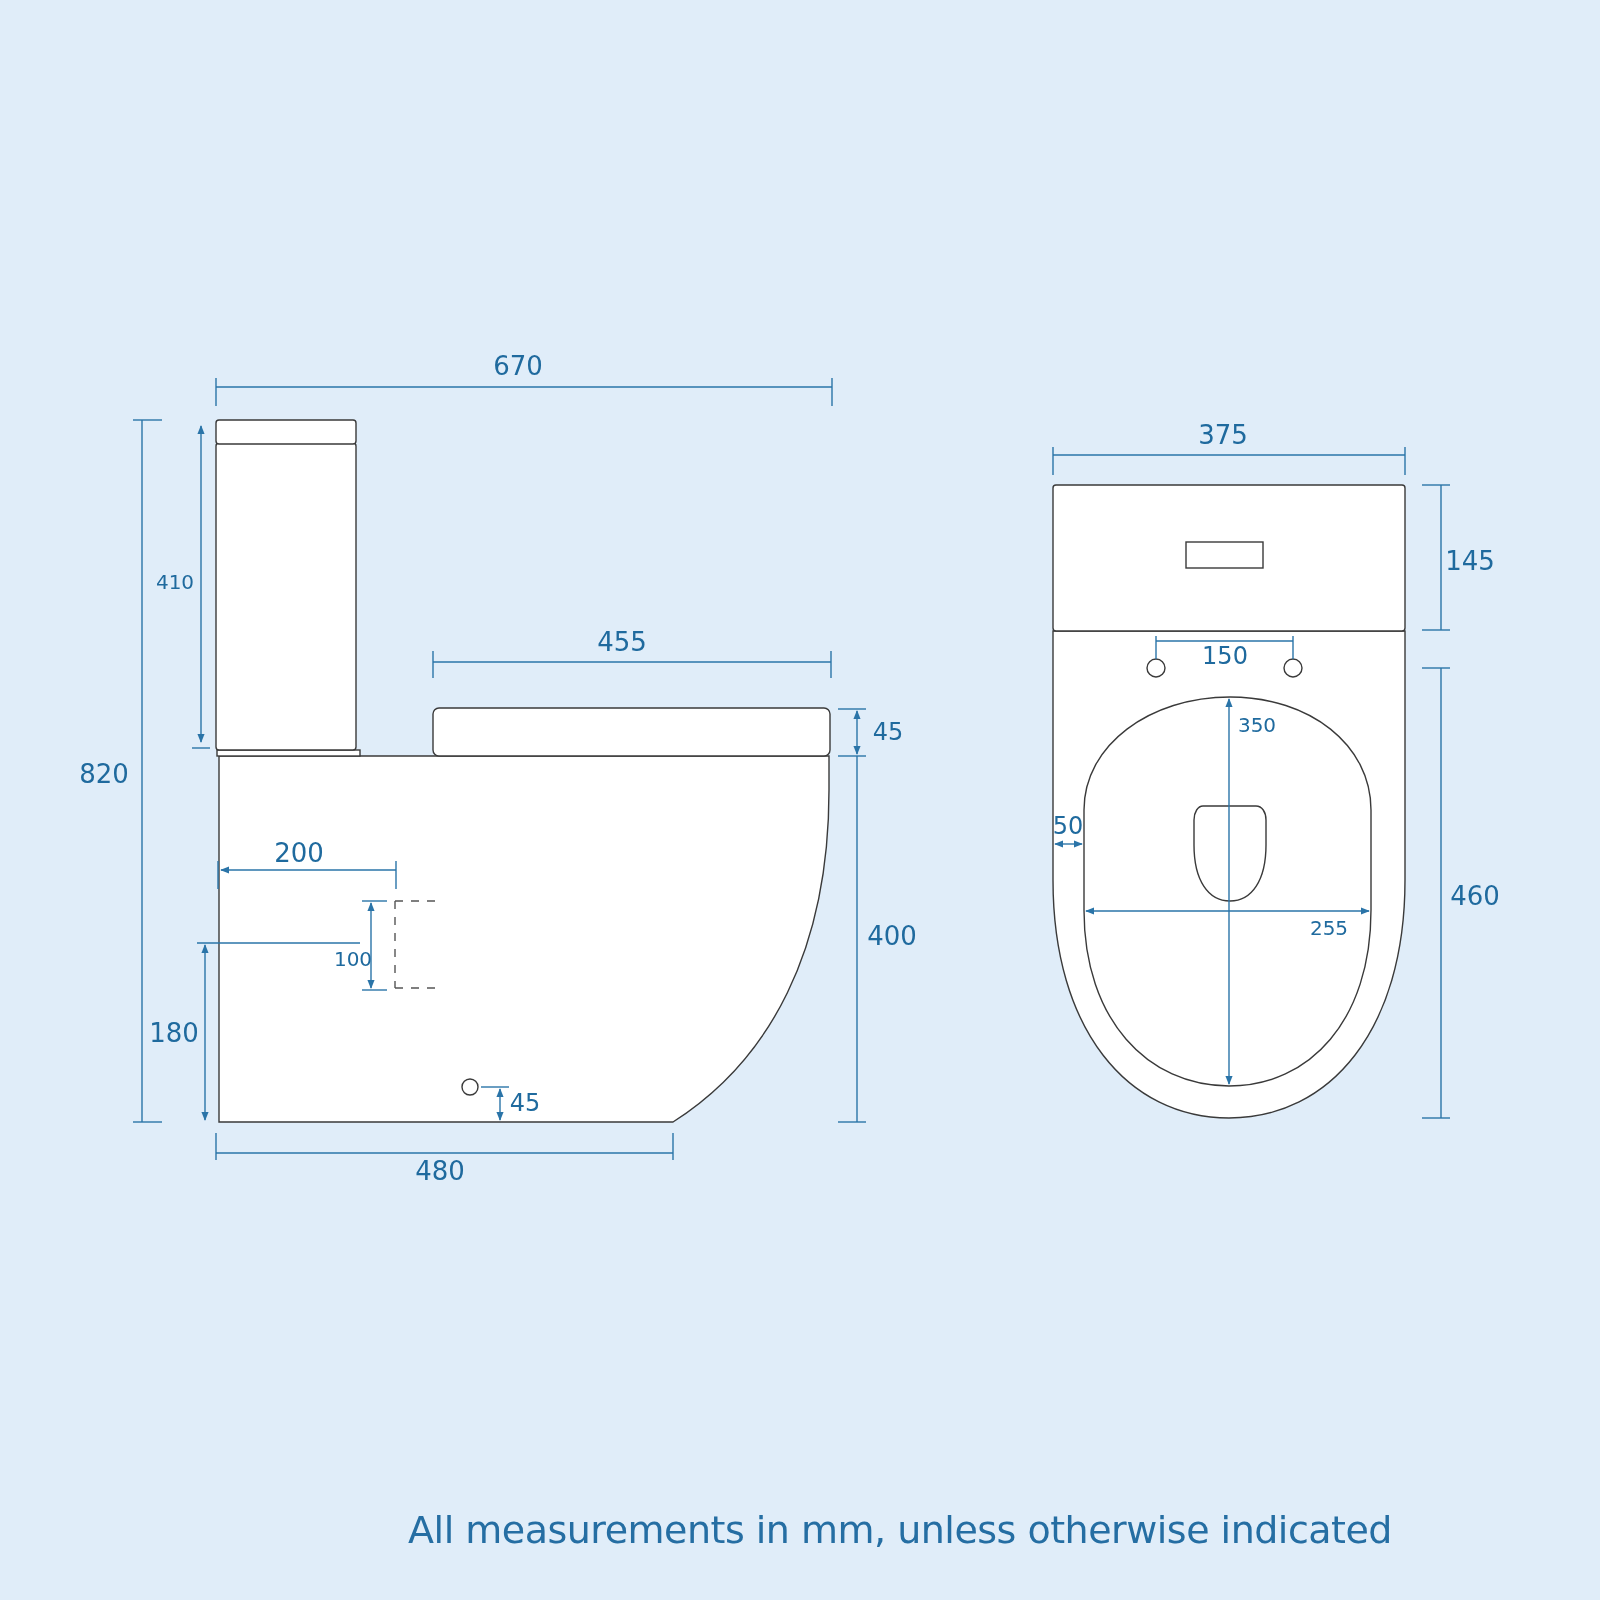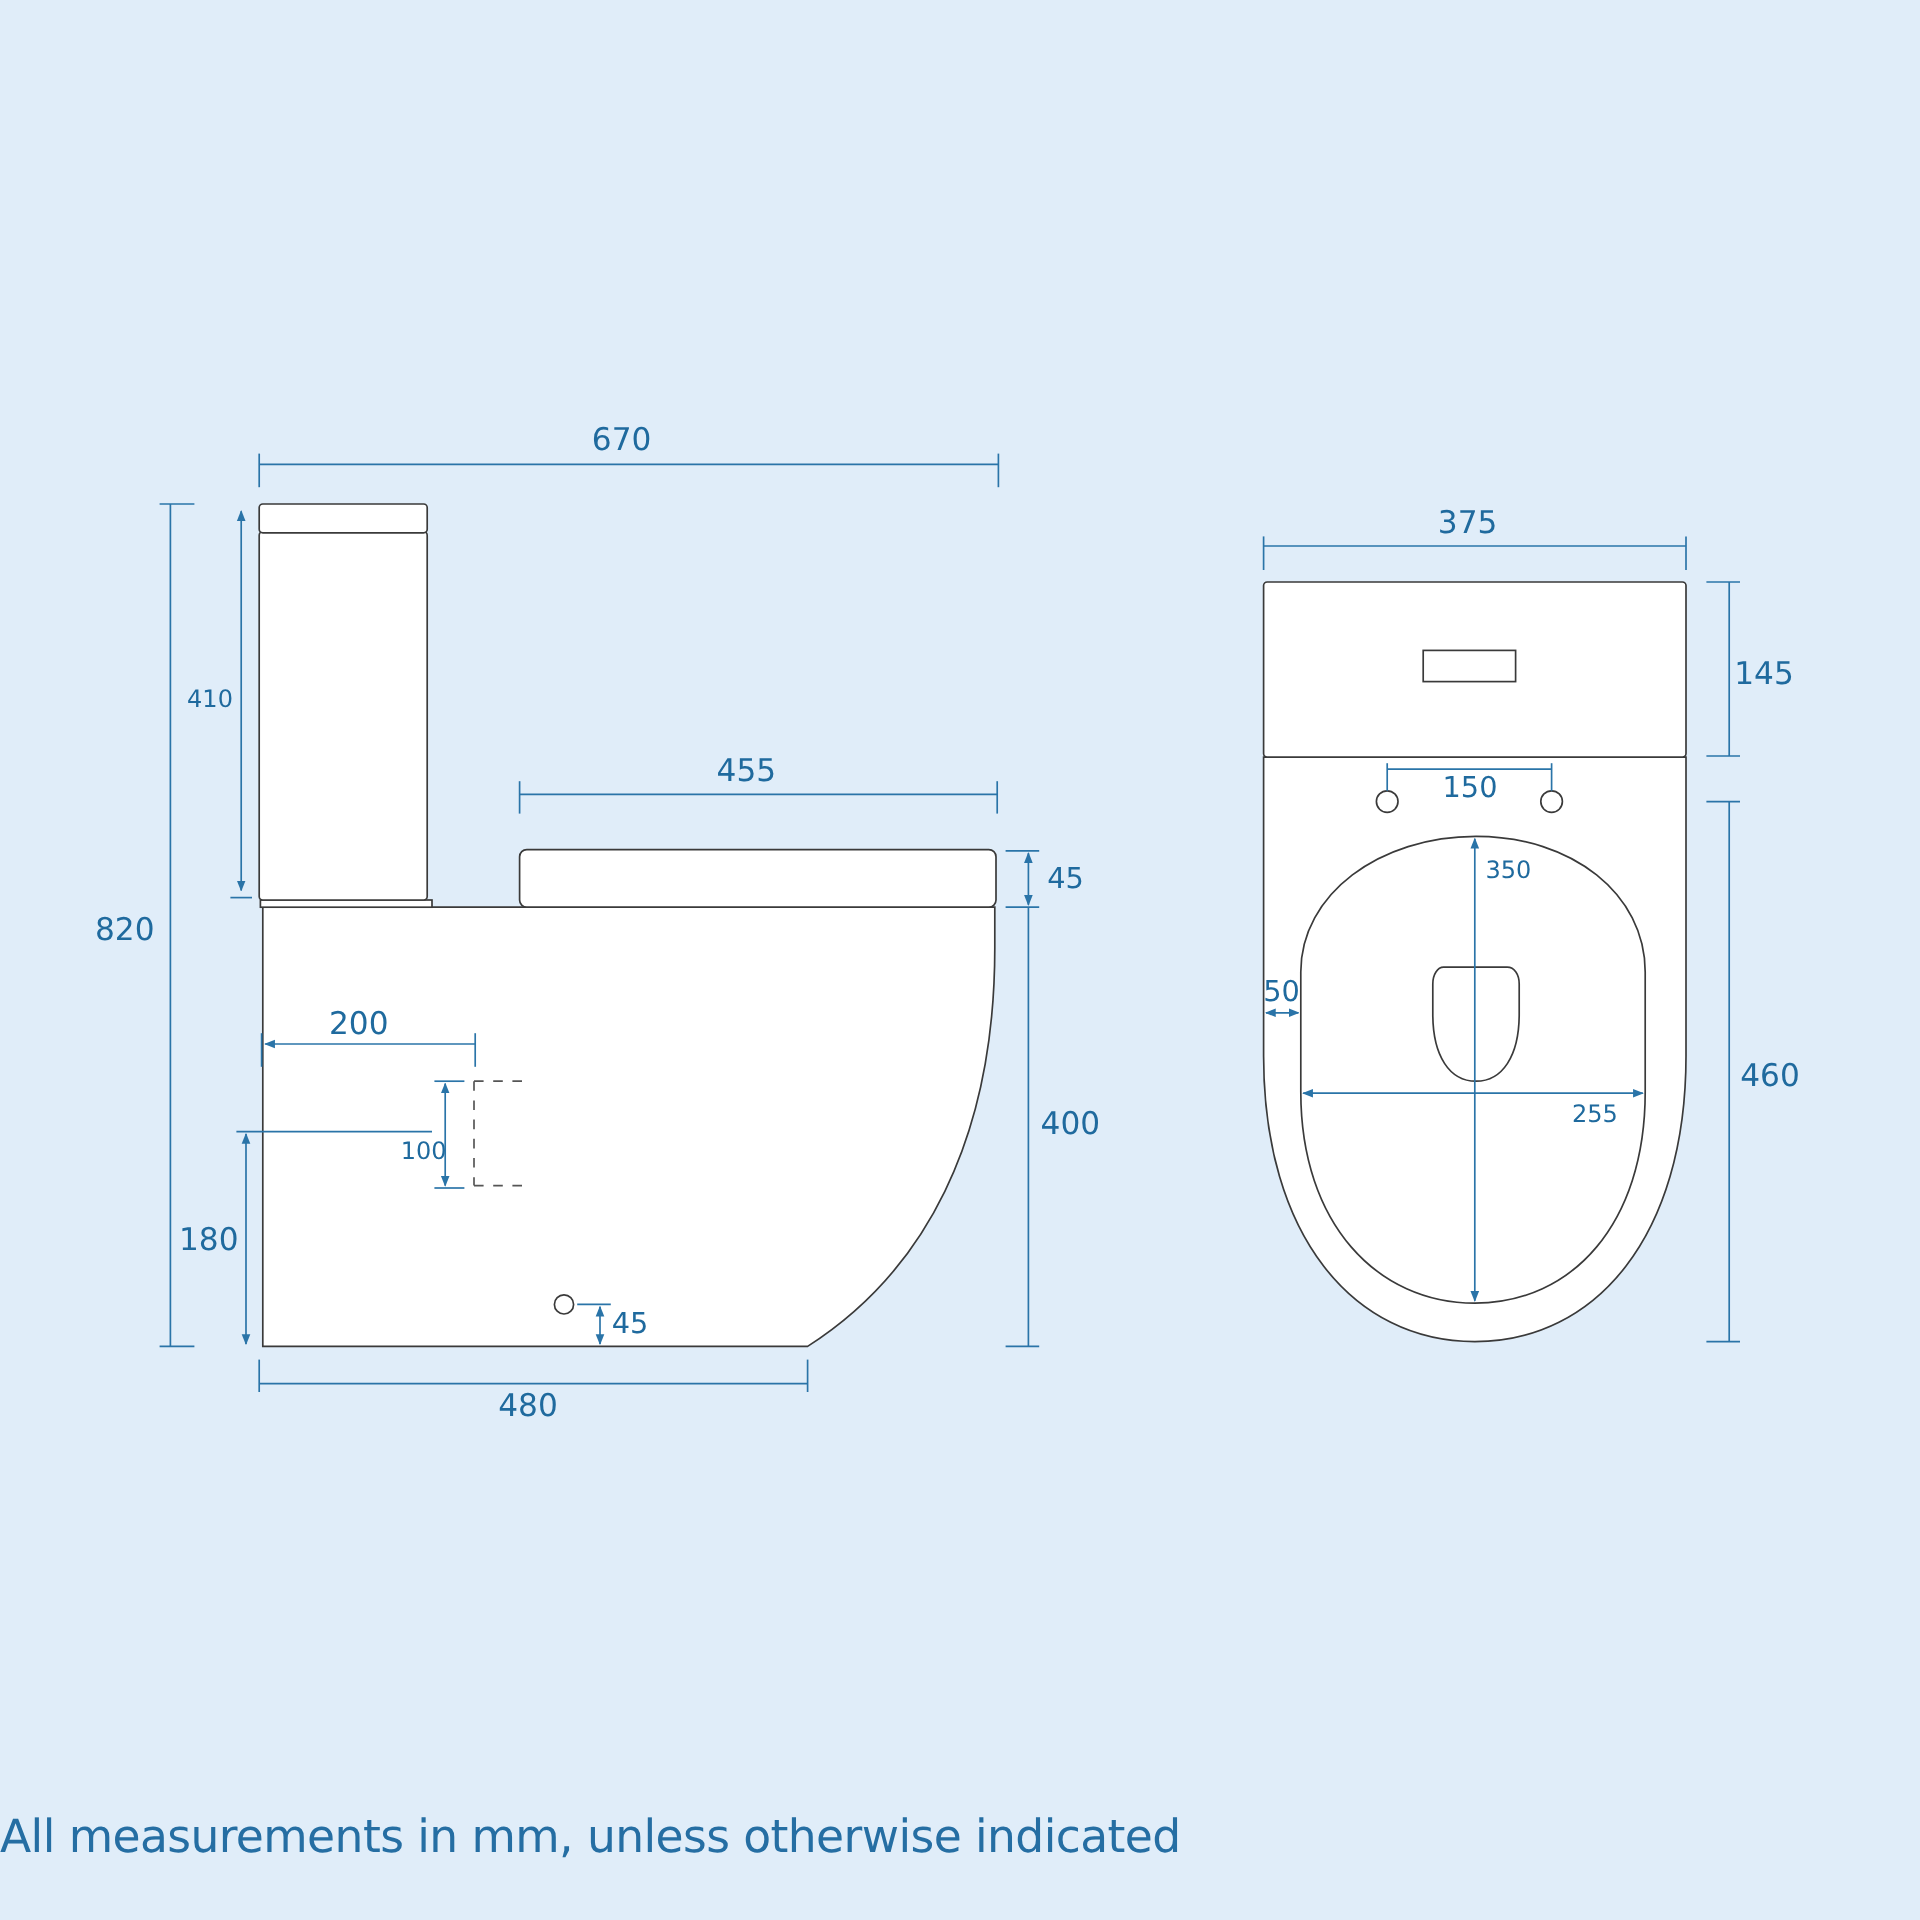--- a/index.html
+++ b/index.html
@@ -13,21 +13,21 @@
   svg.drawing { position: absolute; left: 0; top: 0; }
   .obj { fill: #ffffff; stroke: #3a3a3a; stroke-width: 1.4; }
   .dim { stroke: #2a74a8; stroke-width: 1.4; fill: none; }
   .dash { stroke: #555; stroke-width: 1.4; fill: none; stroke-dasharray: 8 8; }
   .lbl { fill: #1f6a9e; font-family: "DejaVu Sans", sans-serif; }
   .lbl-lg { font-size: 26px; }
   .lbl-md { font-size: 24px; }
   .lbl-sm { font-size: 20px; }
   .footer {
     position: absolute; left: 0; width: 1392px; top: 1508px;
-    text-align: left; color: #256ea3;
+    text-align: right; color: #256ea3;
     font-family: "DejaVu Sans", sans-serif;
     font-size: 38px; letter-spacing: -0.5px;
   }
 </style>
 </head>
 <body>
 
 <svg class="drawing" width="1600" height="1600" viewBox="0 0 1600 1600" xmlns="http://www.w3.org/2000/svg">
   <defs>
     <marker id="arr" viewBox="0 0 10 10" refX="9" refY="5" markerWidth="9" markerHeight="12" orient="auto-start-reverse" markerUnits="userSpaceOnUse">

